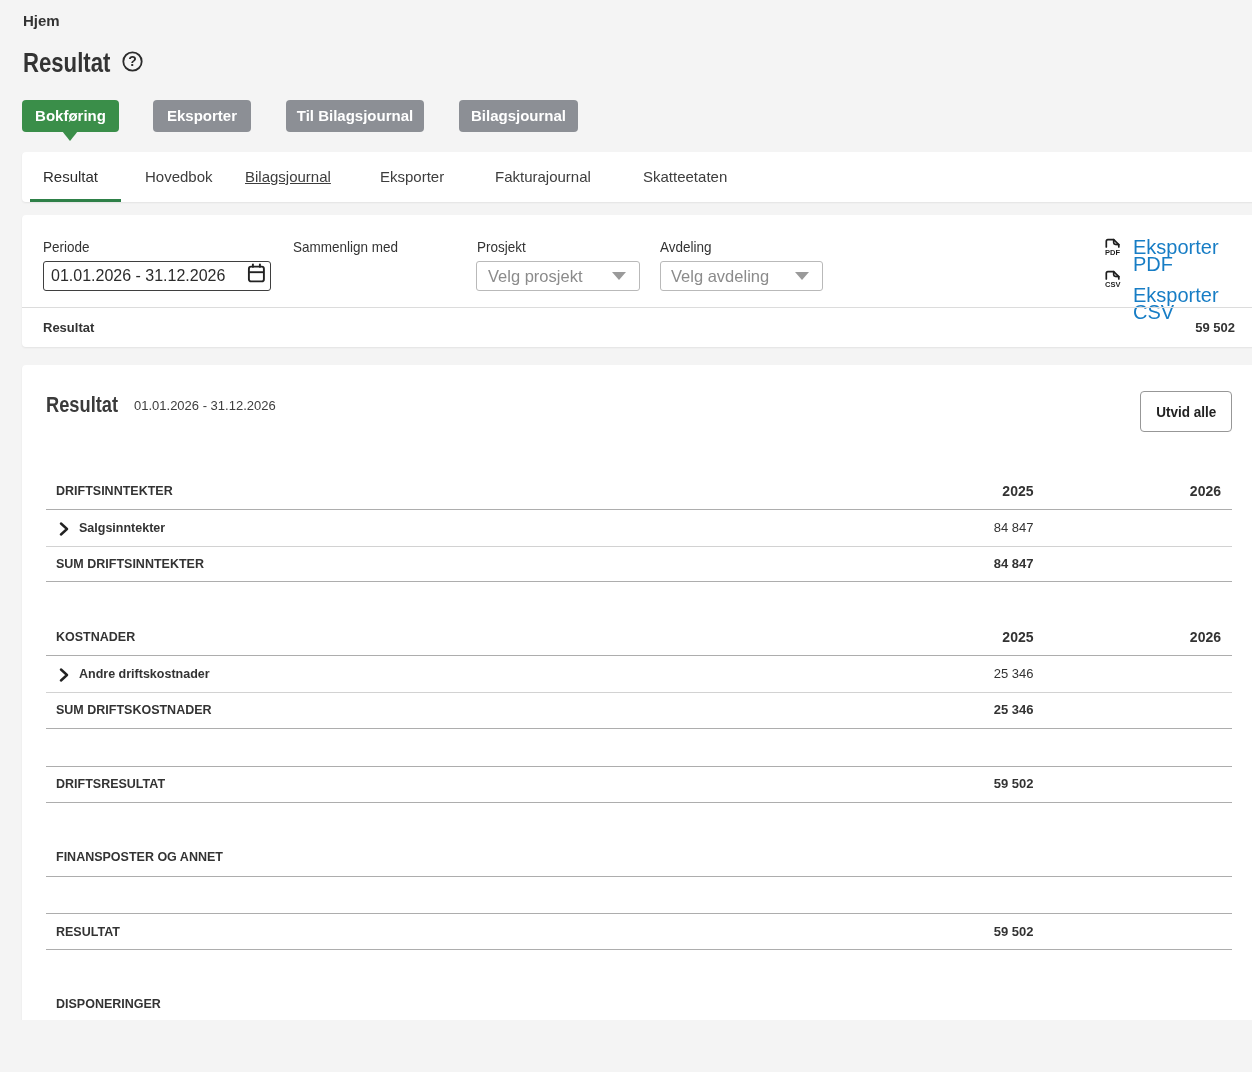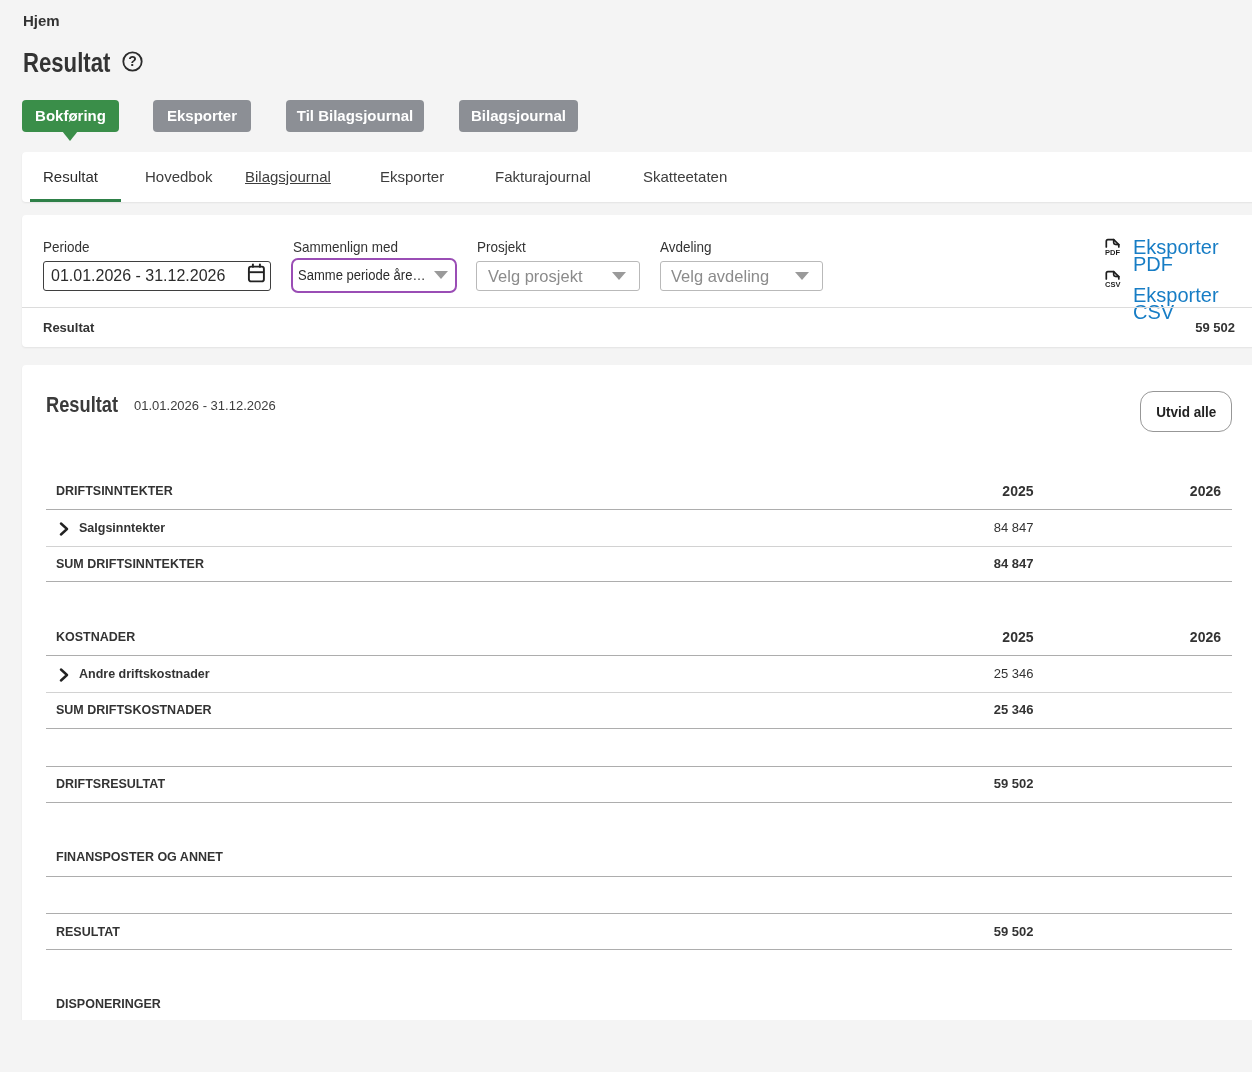--- a/index.html
+++ b/index.html
@@ -80,24 +80,20 @@
     <div class="input" style="left:21px; top:46px; width:228px; height:30px; border:1.5px solid #3f3f3f; border-radius:3px; font-size:16px; color:#2b2b2b; line-height:27px; padding-left:7px;">01.01.2026 - 31.12.2026
       <svg style="position:absolute; right:4px; top:0.5px;" width="19" height="20" viewBox="0 0 19 20">
         <rect x="1.9" y="3.6" width="15" height="14.8" rx="2.2" fill="none" stroke="#222" stroke-width="1.9"></rect>
         <line x1="2.2" y1="9.2" x2="16.6" y2="9.2" stroke="#222" stroke-width="1.9"></line>
         <line x1="5.9" y1="0.7" x2="5.9" y2="4.6" stroke="#222" stroke-width="1.9"></line>
         <line x1="12.9" y1="0.7" x2="12.9" y2="4.6" stroke="#222" stroke-width="1.9"></line>
       </svg>
     </div>
 
     <div class="flabel" style="left:271px;">Sammenlign med</div>
-    <div class="input" style="left:269px; top:43px; width:166px; height:35px; border:2.5px solid #9a4db5; border-radius:7px; font-size:15.5px; color:#2b2b2b; line-height:30px;">
-      <span style="display:inline-block; padding-left:6px; transform:scaleX(0.84); transform-origin:0 50%; white-space:nowrap;">Samme periode åre…</span>
-      <span class="caret" style="right:7px; top:11px;"></span>
-    </div>
 
     <div class="flabel" style="left:455px;">Prosjekt</div>
     <div class="input" style="left:454px; top:46px; width:164px; height:30px; border:1px solid #b9b9b9; border-radius:3px; font-size:16.5px; color:#8b8b8b; line-height:28px; padding-left:11px;">Velg prosjekt
       <span class="caret" style="right:13px; top:10px;"></span>
     </div>
 
     <div class="flabel" style="left:638px;">Avdeling</div>
     <div class="input" style="left:638px; top:46px; width:163px; height:30px; border:1px solid #b9b9b9; border-radius:3px; font-size:16.5px; color:#8b8b8b; line-height:28px; padding-left:10px;">Velg avdeling
       <span class="caret" style="right:13px; top:10px;"></span>
     </div>
@@ -117,21 +113,21 @@
     <div class="explink" style="left:1111px; top:72px;">Eksporter CSV</div>
 
     <div class="fdivider"></div>
     <div class="fresult">Resultat</div>
     <div class="fsum">59 502</div>
   </div>
 
   <div class="card mcard"></div>
   <div class="abs" style="left:34px; top:392px; font-size:22px; line-height:26px; font-weight:bold; color:#3b3b3b; transform:scaleX(0.83); transform-origin:0 50%;">Resultat</div>
   <div class="abs" style="left:122px; top:398px; font-size:13px; line-height:15px; color:#3d3d3d;">01.01.2026 - 31.12.2026</div>
-  <div class="abs" style="left:1128px; top:391px; width:92px; height:41px; border:1px solid #979797; border-radius:13px; background:#fff; font-size:15px; font-weight:bold; color:#222; text-align:center; line-height:39px;"><span style="display:inline-block; transform:scaleX(0.9); transform-origin:50% 50%;">Utvid alle</span></div>
+  <div class="abs" style="left:1128px; top:391px; width:92px; height:41px; border:1px solid #979797; border-radius:4px; background:#fff; font-size:15px; font-weight:bold; color:#222; text-align:center; line-height:39px;"><span style="display:inline-block; transform:scaleX(0.9); transform-origin:50% 50%;">Utvid alle</span></div>
 
   <div class="sechead" style="top:491px;">DRIFTSINNTEKTER</div>
   <div class="val col1 bold" style="top:491px; font-size:14px;">2025</div>
   <div class="val col2 bold" style="top:491px; font-size:14px;">2026</div>
   <div class="divider div-dark" style="top:509px;"></div>
 
   <svg class="abs" style="left:47px; top:521.5px;" width="10" height="14" viewBox="0 0 10 14">
       <path d="M2 1.5 L8 7 L2 12.5" fill="none" stroke="#222" stroke-width="2.4" stroke-linecap="round" stroke-linejoin="round"></path>
     </svg>
   <div class="rowlbl" style="top:528px;">Salgsinntekter</div>

